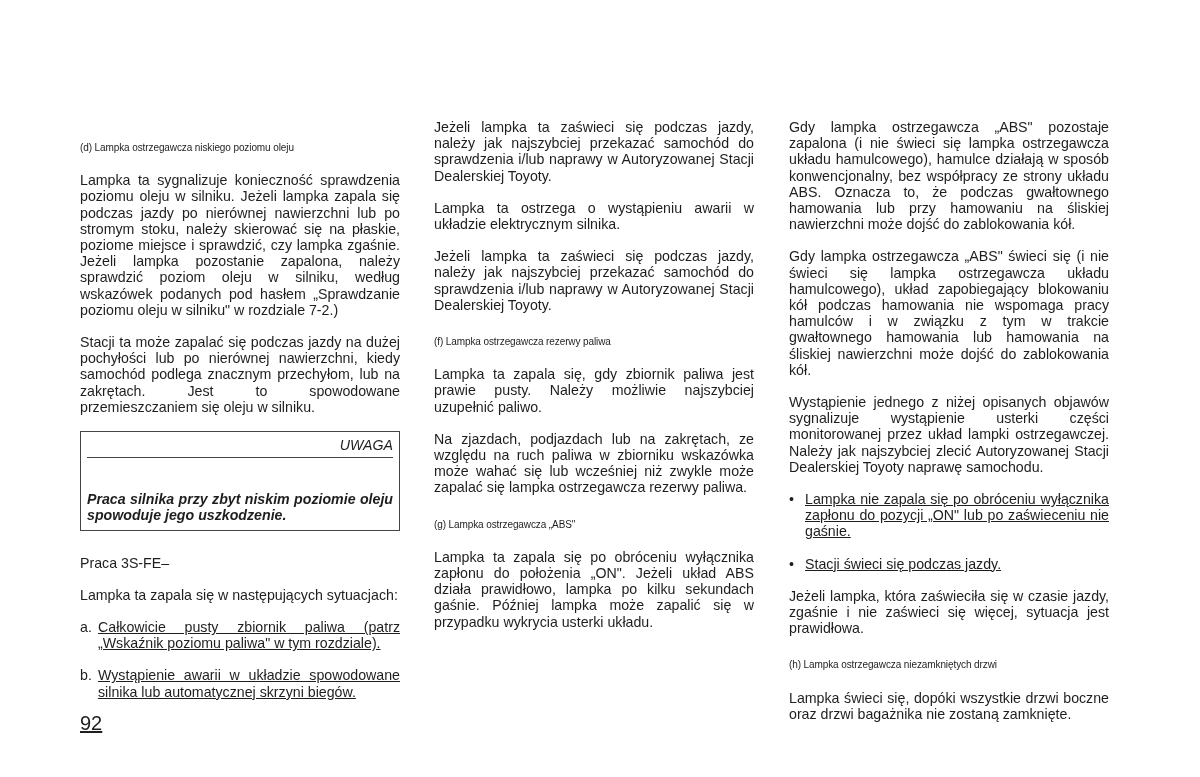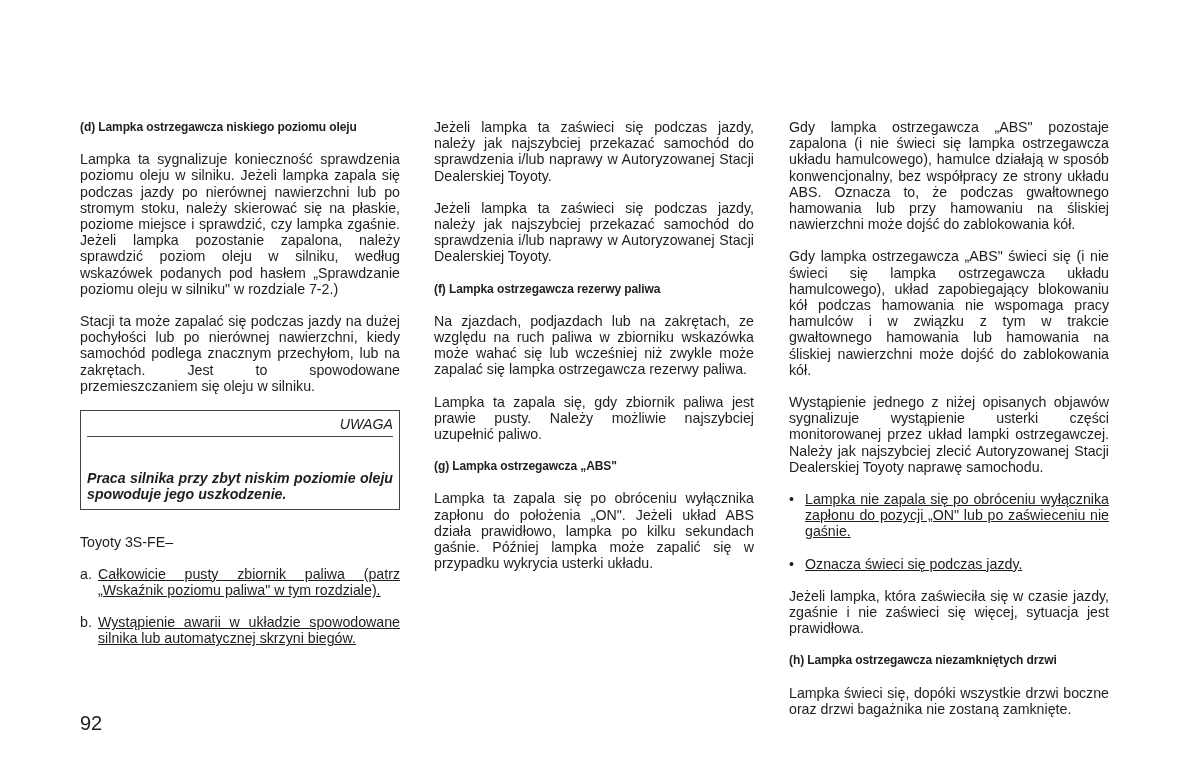--- a/index.html
+++ b/index.html
@@ -5,75 +5,77 @@
   html, body { margin: 0; padding: 0; }
   body {
     width: 1200px; height: 777px; background: #ffffff; position: relative; overflow: hidden;
     font-family: "Liberation Sans", sans-serif; color: #1e1e1e;
   }
   .col { position: absolute; top: 119px; width: 320px; font-size: 14.2px; line-height: 16.2px; }
   .col1 { left: 80px; }
   .col2 { left: 434px; }
   .col3 { left: 789px; }
   p { margin: 0 0 16px 0; text-align: justify; }
-  .head { font-weight: bold; font-size: 12px; margin-bottom: 16px; letter-spacing: -0.1px; }
+  .head { font-weight: normal; font-size: 10px; margin-bottom: 16px; letter-spacing: -0.1px; margin-top: 21px; }
   .bold { font-weight: normal; }
   .list-item { display: flex; margin: 0 0 16px 0; text-align: justify; }
   .list-marker { width: 18px; flex: none; }
   .list-text { flex: 1; text-decoration: underline; }
   .bullet .list-marker { width: 16px; }
   .warn-box {
     border: 1.5px solid #444; margin: 4px 0 24px 0; padding: 0 6px 6px 6px;
   }
   .warn-title { text-align: right; font-weight: normal; font-style: italic; padding: 5px 0 4px 0; border-bottom: 1.5px solid #444; }
   .warn-text { font-weight: bold; font-style: italic; text-align: justify; padding-top: 5px; margin-top: 28px; }
-  .page-num { position: absolute; left: 80px; top: 712px; font-size: 20px; }
+  .page-num { position: absolute; left: 80px; top: 712px; font-size: 20px; text-decoration: underline; }
 </style>
 </head>
 <body>
 
 <div class="col col1">
   <p class="head">(d) Lampka ostrzegawcza niskiego poziomu oleju</p>
   <p>Lampka ta sygnalizuje konieczność sprawdzenia poziomu oleju w silniku. Jeżeli lampka zapala się podczas jazdy po nierównej nawierzchni lub po stromym stoku, należy skierować się na płaskie, poziome miejsce i sprawdzić, czy lampka zgaśnie. Jeżeli lampka pozostanie zapalona, należy sprawdzić poziom oleju w silniku, według wskazówek podanych pod hasłem „Sprawdzanie poziomu oleju w silniku" w rozdziale 7-2.)</p>
   <p>Stacji ta może zapalać się podczas jazdy na dużej pochyłości lub po nierównej nawierzchni, kiedy samochód podlega znacznym przechyłom, lub na zakrętach. Jest to spowodowane przemieszczaniem się oleju w silniku.</p>
   <div class="warn-box">
     <div class="warn-title">UWAGA</div>
     <div class="warn-text">Praca silnika przy zbyt niskim poziomie oleju spowoduje jego uszkodzenie.</div>
   </div>
-  <p>Toyoty 3S-FE–</p>
+  <p>Praca 3S-FE–</p>
+  <p>Lampka ta zapala się w następujących sytuacjach:</p>
   <div class="list-item">
     <span class="list-marker">a.</span>
     <span class="list-text">Całkowicie pusty zbiornik paliwa (patrz „Wskaźnik poziomu paliwa" w tym rozdziale).</span>
   </div>
   <div class="list-item">
     <span class="list-marker">b.</span>
     <span class="list-text">Wystąpienie awarii w układzie spowodowane silnika lub automatycznej skrzyni biegów.</span>
   </div>
 </div>
 
 <div class="col col2">
   <p>Jeżeli lampka ta zaświeci się podczas jazdy, należy jak najszybciej przekazać samochód do sprawdzenia i/lub naprawy w Autoryzowanej Stacji Dealerskiej Toyoty.</p>
+  <p>Lampka ta ostrzega o wystąpieniu awarii w układzie elektrycznym silnika.</p>
   <p>Jeżeli lampka ta zaświeci się podczas jazdy, należy jak najszybciej przekazać samochód do sprawdzenia i/lub naprawy w Autoryzowanej Stacji Dealerskiej Toyoty.</p>
   <p class="head">(f) Lampka ostrzegawcza rezerwy paliwa</p>
+  <p>Lampka ta zapala się, gdy zbiornik paliwa jest prawie pusty. Należy możliwie najszybciej uzupełnić paliwo.</p>
   <p>Na zjazdach, podjazdach lub na zakrętach, ze względu na ruch paliwa w zbiorniku wskazówka może wahać się lub wcześniej niż zwykle może zapalać się lampka ostrzegawcza rezerwy paliwa.</p>
-  <p>Lampka ta zapala się, gdy zbiornik paliwa jest prawie pusty. Należy możliwie najszybciej uzupełnić paliwo.</p>
   <p class="head">(g) Lampka ostrzegawcza „ABS"</p>
   <p>Lampka ta zapala się po obróceniu wyłącznika zapłonu do położenia „ON". Jeżeli układ ABS działa prawidłowo, lampka po kilku sekundach gaśnie. Później lampka może zapalić się w przypadku wykrycia usterki układu.</p>
 </div>
 
 <div class="col col3">
   <p>Gdy lampka ostrzegawcza „ABS" pozostaje zapalona (i nie świeci się lampka ostrzegawcza układu hamulcowego), hamulce działają w sposób konwencjonalny, bez współpracy ze strony układu ABS. Oznacza to, że podczas gwałtownego hamowania lub przy hamowaniu na śliskiej nawierzchni może dojść do zablokowania kół.</p>
   <p>Gdy lampka ostrzegawcza „ABS" świeci się (i nie świeci się lampka ostrzegawcza układu hamulcowego), układ zapobiegający blokowaniu kół podczas hamowania nie wspomaga pracy hamulców i w związku z tym w trakcie gwałtownego hamowania lub hamowania na śliskiej nawierzchni może dojść do zablokowania kół.</p>
   <p class="bold">Wystąpienie jednego z niżej opisanych objawów sygnalizuje wystąpienie usterki części monitorowanej przez układ lampki ostrzegawczej. Należy jak najszybciej zlecić Autoryzowanej Stacji Dealerskiej Toyoty naprawę samochodu.</p>
   <div class="list-item bullet">
     <span class="list-marker">•</span>
     <span class="list-text">Lampka nie zapala się po obróceniu wyłącznika zapłonu do pozycji „ON" lub po zaświeceniu nie gaśnie.</span>
   </div>
   <div class="list-item bullet">
     <span class="list-marker">•</span>
-    <span class="list-text">Oznacza świeci się podczas jazdy.</span>
+    <span class="list-text">Stacji świeci się podczas jazdy.</span>
   </div>
   <p>Jeżeli lampka, która zaświeciła się w czasie jazdy, zgaśnie i nie zaświeci się więcej, sytuacja jest prawidłowa.</p>
   <p class="head">(h) Lampka ostrzegawcza niezamkniętych drzwi</p>
   <p>Lampka świeci się, dopóki wszystkie drzwi boczne oraz drzwi bagażnika nie zostaną zamknięte.</p>
 </div>
 
 <div class="page-num">92</div>
 
 </body></html>

